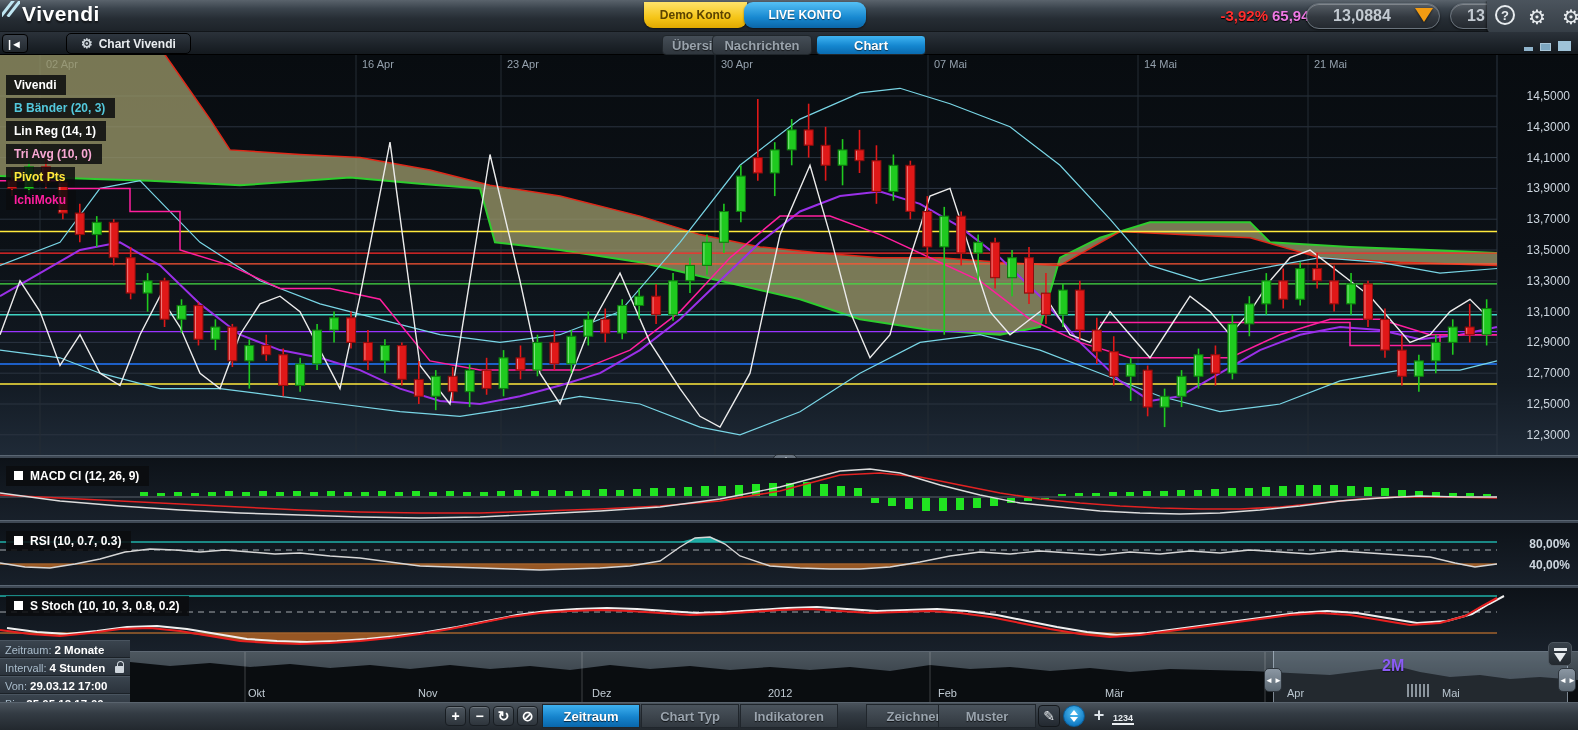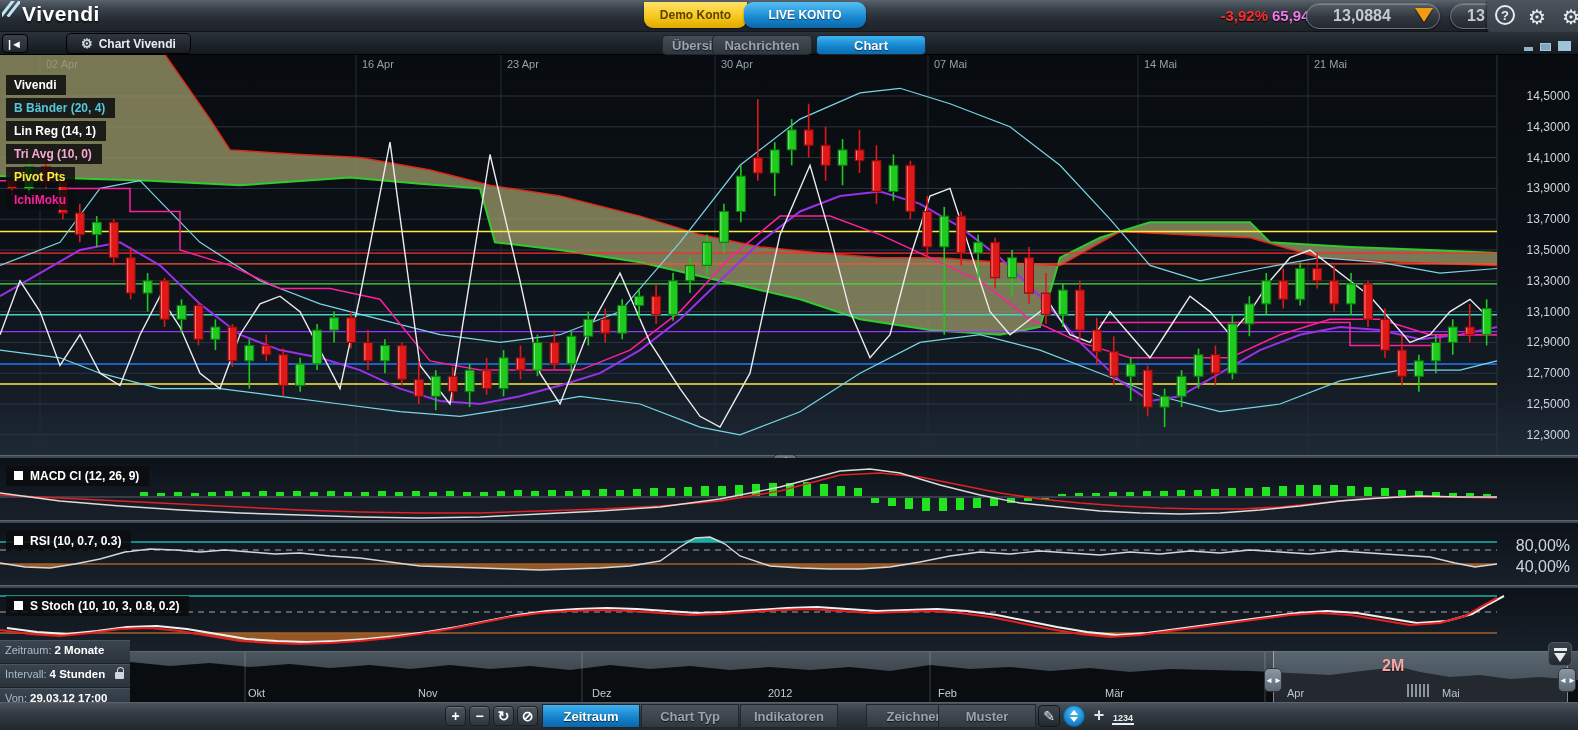--- a/index.html
+++ b/index.html
@@ -67,49 +67,49 @@
   #rsi-panel  { left:0; top:523px; width:1578px; height:62px; background:linear-gradient(180deg,#0d1218,#18202a); }
   #stoch-panel{ left:0; top:588px; width:1578px; height:63px; background:linear-gradient(180deg,#0d1218,#18202a); }
   svg { position:absolute; left:0; top:0; }
 
   .overlay-label { position:absolute; background:rgba(10,12,14,.85); color:#fff; font-size:12px; font-weight:bold;
     padding:3px 10px 3px 8px; white-space:nowrap; }
   .overlay-label .sq { display:inline-block; width:9px; height:9px; margin-right:7px; }
   #legend { left:6px; top:75px; }
   #legend .row { position:relative; margin-bottom:3px; display:table; background:rgba(10,12,14,.85);
     padding:3px 10px 3px 8px; font-size:12px; font-weight:bold; white-space:nowrap; }
-  .rsi-axis-label { position:absolute; right:8px; color:#cdd6df; font-size:16px; font-weight:normal; }
+  .rsi-axis-label { position:absolute; right:8px; color:#cdd6df; font-size:12px; font-weight:bold; }
 
   
   #splitter { left:773px; top:454px; width:24px; height:16px; border-radius:5px;
     background:linear-gradient(180deg,#6b7682,#424c57); border:1px solid #222930; cursor:row-resize; }
   #splitter .t { position:absolute; left:7px; width:0; height:0; border-left:5px solid transparent; border-right:5px solid transparent; }
   #splitter .up { top:2px; border-bottom:5px solid #dfe5ea; }
   #splitter .dn { bottom:2px; border-top:5px solid #dfe5ea; }
 
   
   #minimap { left:0; top:651px; width:1578px; height:51px;
     background:linear-gradient(180deg,#4d575f 0%,#3c454d 45%,#313941 100%); border-top:1px solid #5d6772; }
   #mm-window { left:1273px; top:651px; width:295px; height:51px; background:rgba(150,170,190,.18);
     border-left:1px solid rgba(200,215,230,.55); border-right:1px solid rgba(200,215,230,.55); cursor:move; }
-  #mm-label { left:1382px; top:657px; color:#fca5a5; font-size:16px; font-weight:bold; text-shadow:0 1px 1px rgba(0,0,0,.5); }
+  #mm-label { left:1382px; top:657px; color:#8b5cf6; font-size:16px; font-weight:bold; text-shadow:0 1px 1px rgba(0,0,0,.5); }
   .mm-handle { position:absolute; top:668px; width:18px; height:24px; border-radius:5px; cursor:ew-resize;
     background:linear-gradient(180deg,#8b97a3,#5c6873); border:1px solid #2d343b; color:#fff; font-size:8px;
     text-align:center; line-height:24px; letter-spacing:1px; }
   #mm-handle-l { left:1264px; }
   #mm-handle-r { left:1558px; }
   #mm-collapse { left:1548px; top:642px; width:24px; height:24px; border-radius:5px;
     background:linear-gradient(180deg,#39424b,#22282e); border:1px solid #4d565f; cursor:pointer; }
   #mm-collapse .bar { position:absolute; left:5px; top:5px; width:13px; height:3px; background:#e8ecef; }
   #mm-collapse .arr { position:absolute; left:5px; top:10px; width:0; height:0;
     border-left:6.5px solid transparent; border-right:6.5px solid transparent; border-top:9px solid #e8ecef; }
 
   
   #info-panel { left:0; top:640px; width:130px; }
-  #info-panel .irow { position:relative; height:24px; background:linear-gradient(180deg,#3a444e,#2b333c);
+  #info-panel .irow { position:relative; height:18px; background:linear-gradient(180deg,#3a444e,#2b333c);
     border-bottom:1px solid #1b2127; border-top:1px solid #49545f; padding:0 5px; font-size:11px;
     color:#a9bccb; line-height:18px; white-space:nowrap; }
   #info-panel .irow b { color:#fff; font-size:11.5px; margin-left:3px; }
   .lock { position:absolute; right:6px; top:7px; width:9px; height:7px; background:#cfd6dd; border-radius:1px; }
   .lock:before { content:''; position:absolute; top:-5px; left:2px; width:5px; height:5px;
     border:1.5px solid #cfd6dd; border-bottom:none; border-radius:4px 4px 0 0; }
 
   
   #toolbar { left:0; top:702px; width:1578px; height:28px;
     background:linear-gradient(180deg,#4a535c 0%,#333b43 40%,#22282e 100%); border-top:1px solid #59636d; }
@@ -499,21 +499,21 @@
         </g>
       </svg>
   </div>
 
   <div class="abs" id="legend">
     <div class="row" style="color:#fff">
         <span>Vivendi</span>
       </div>
     <div class="row" style="color:#53c8dc">
         <span class="sq" style="background:#53c8dc"></span>
-        <span>B Bänder (20, 4)</span>
+        <span>B Bänder (20, 3)</span>
       </div>
     <div class="row" style="color:#ffffff">
         <span class="sq" style="background:#ffffff"></span>
         <span>Lin Reg (14, 1)</span>
       </div>
     <div class="row" style="color:#f9a8d4">
         <span class="sq" style="background:#9a30e8"></span>
         <span>Tri Avg (10, 0)</span>
       </div>
     <div class="row" style="color:#ffe93c">

